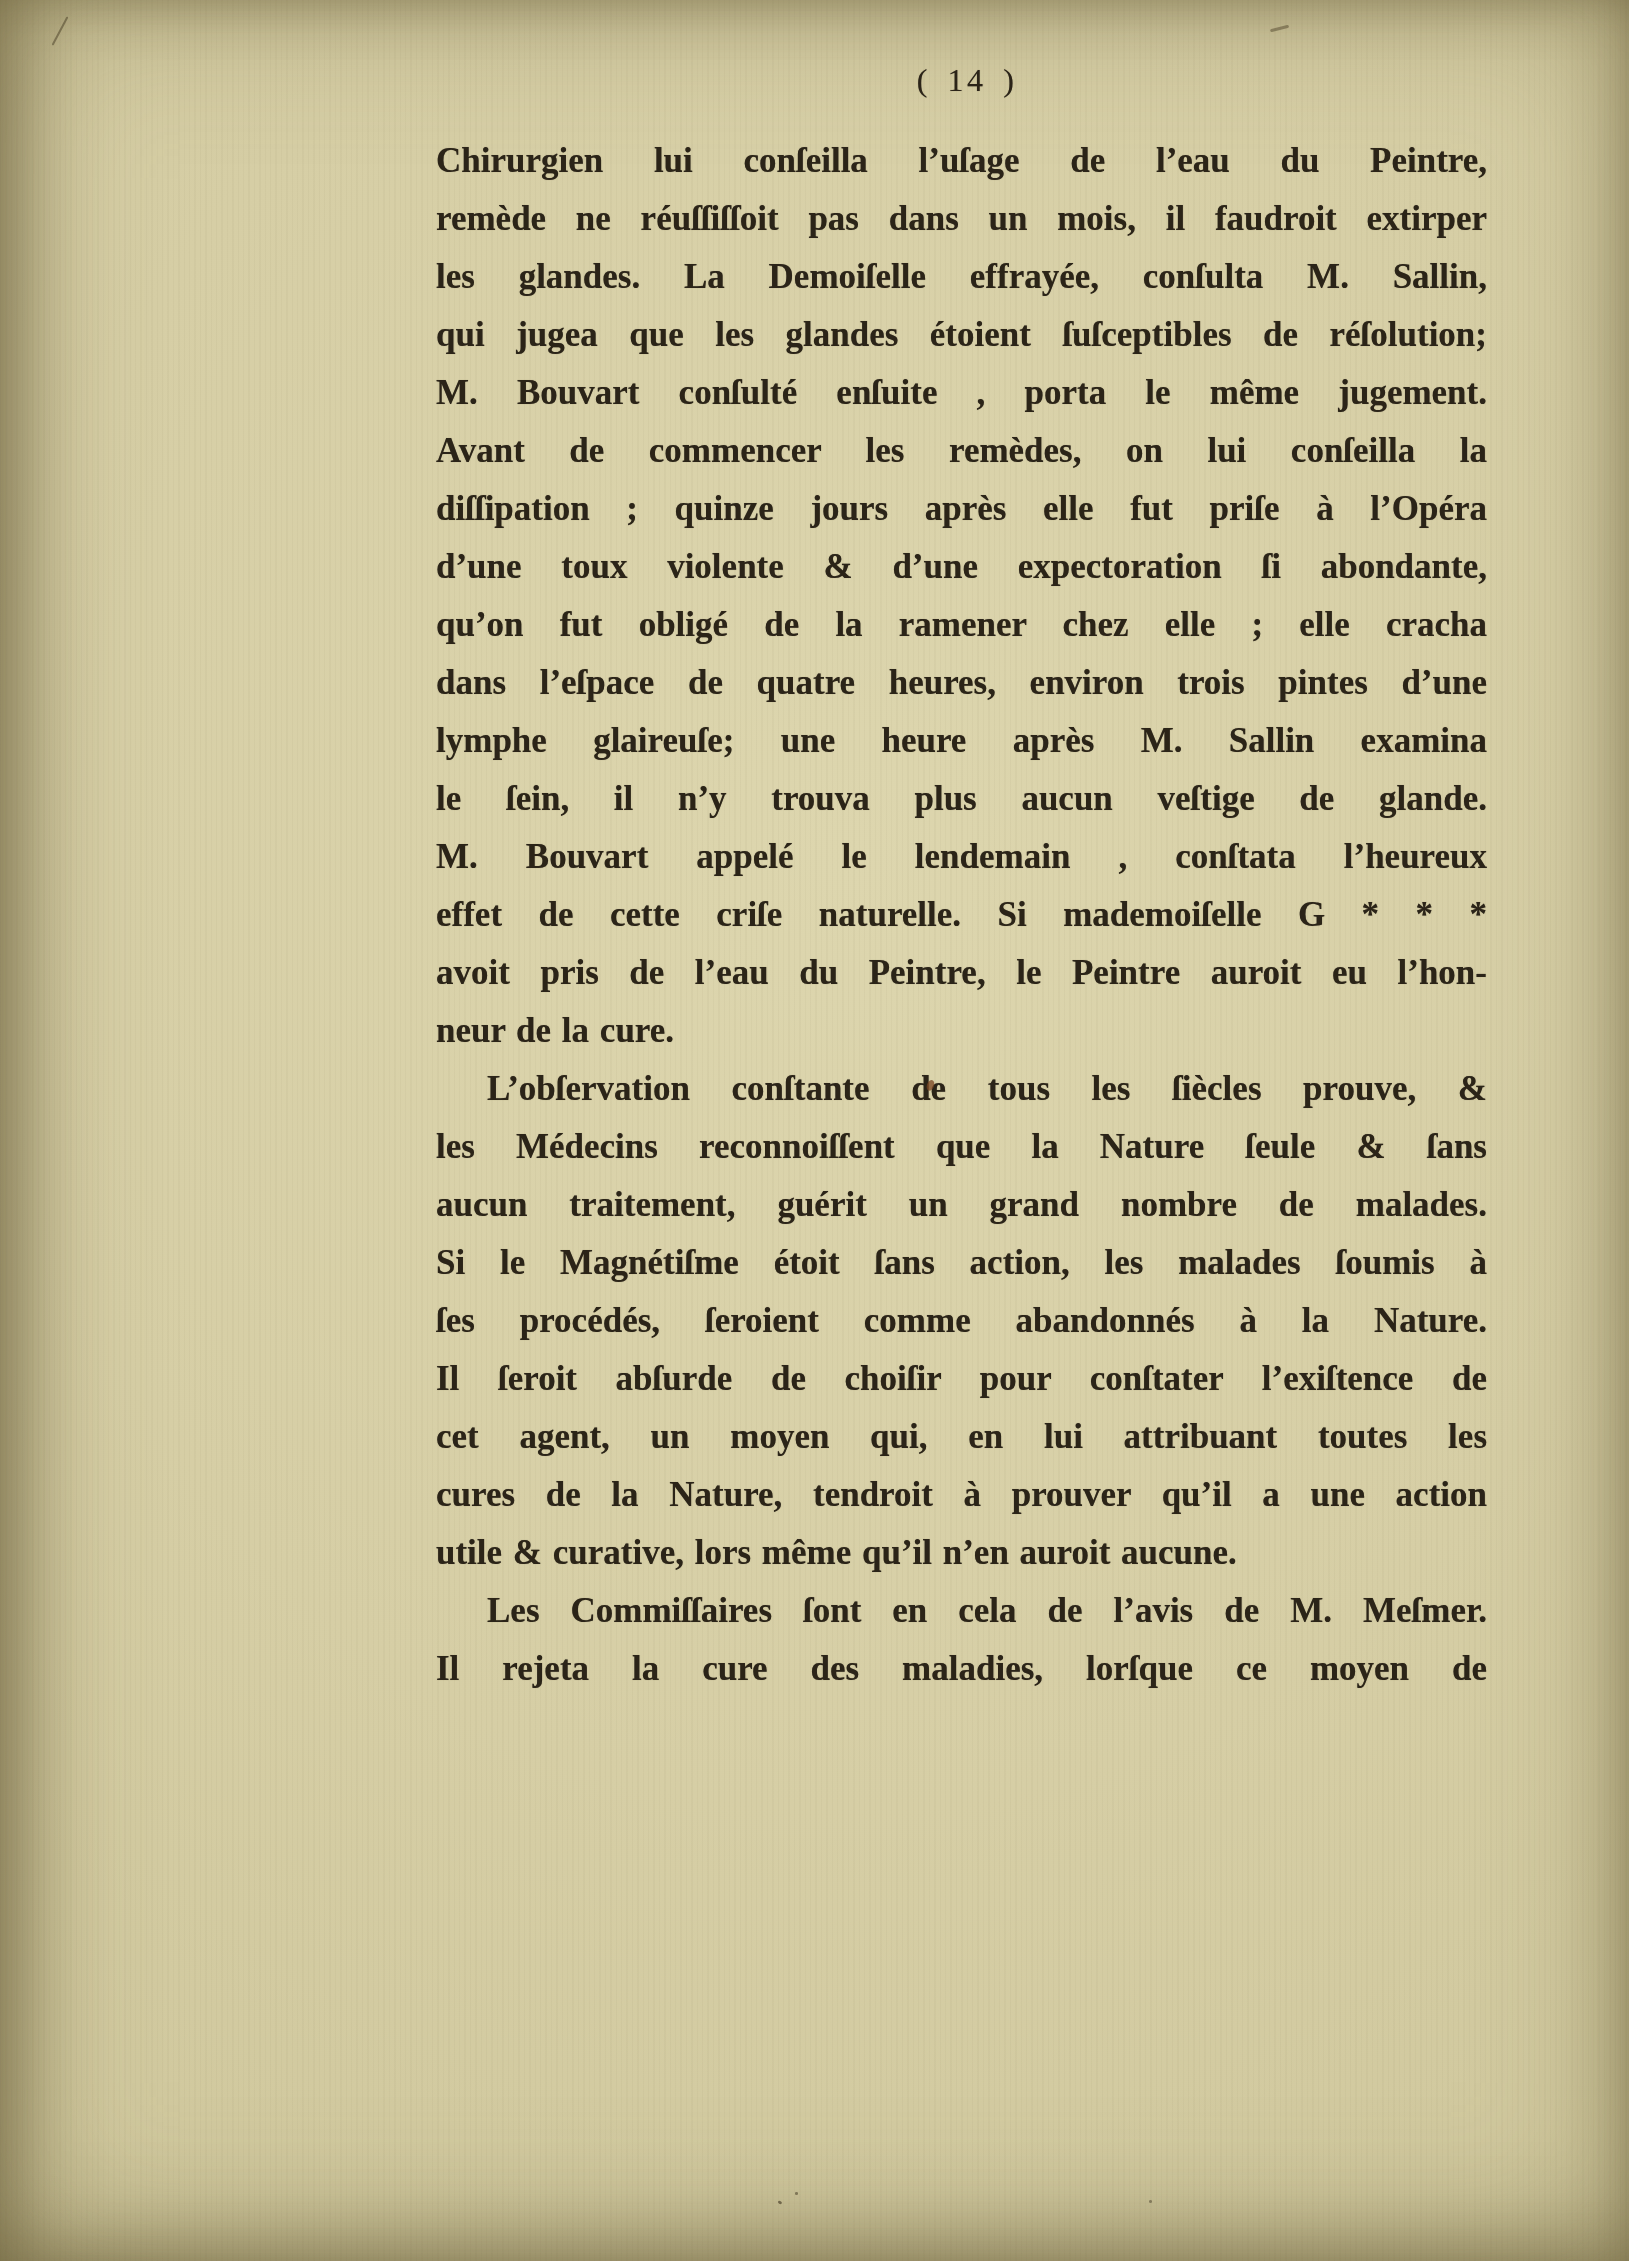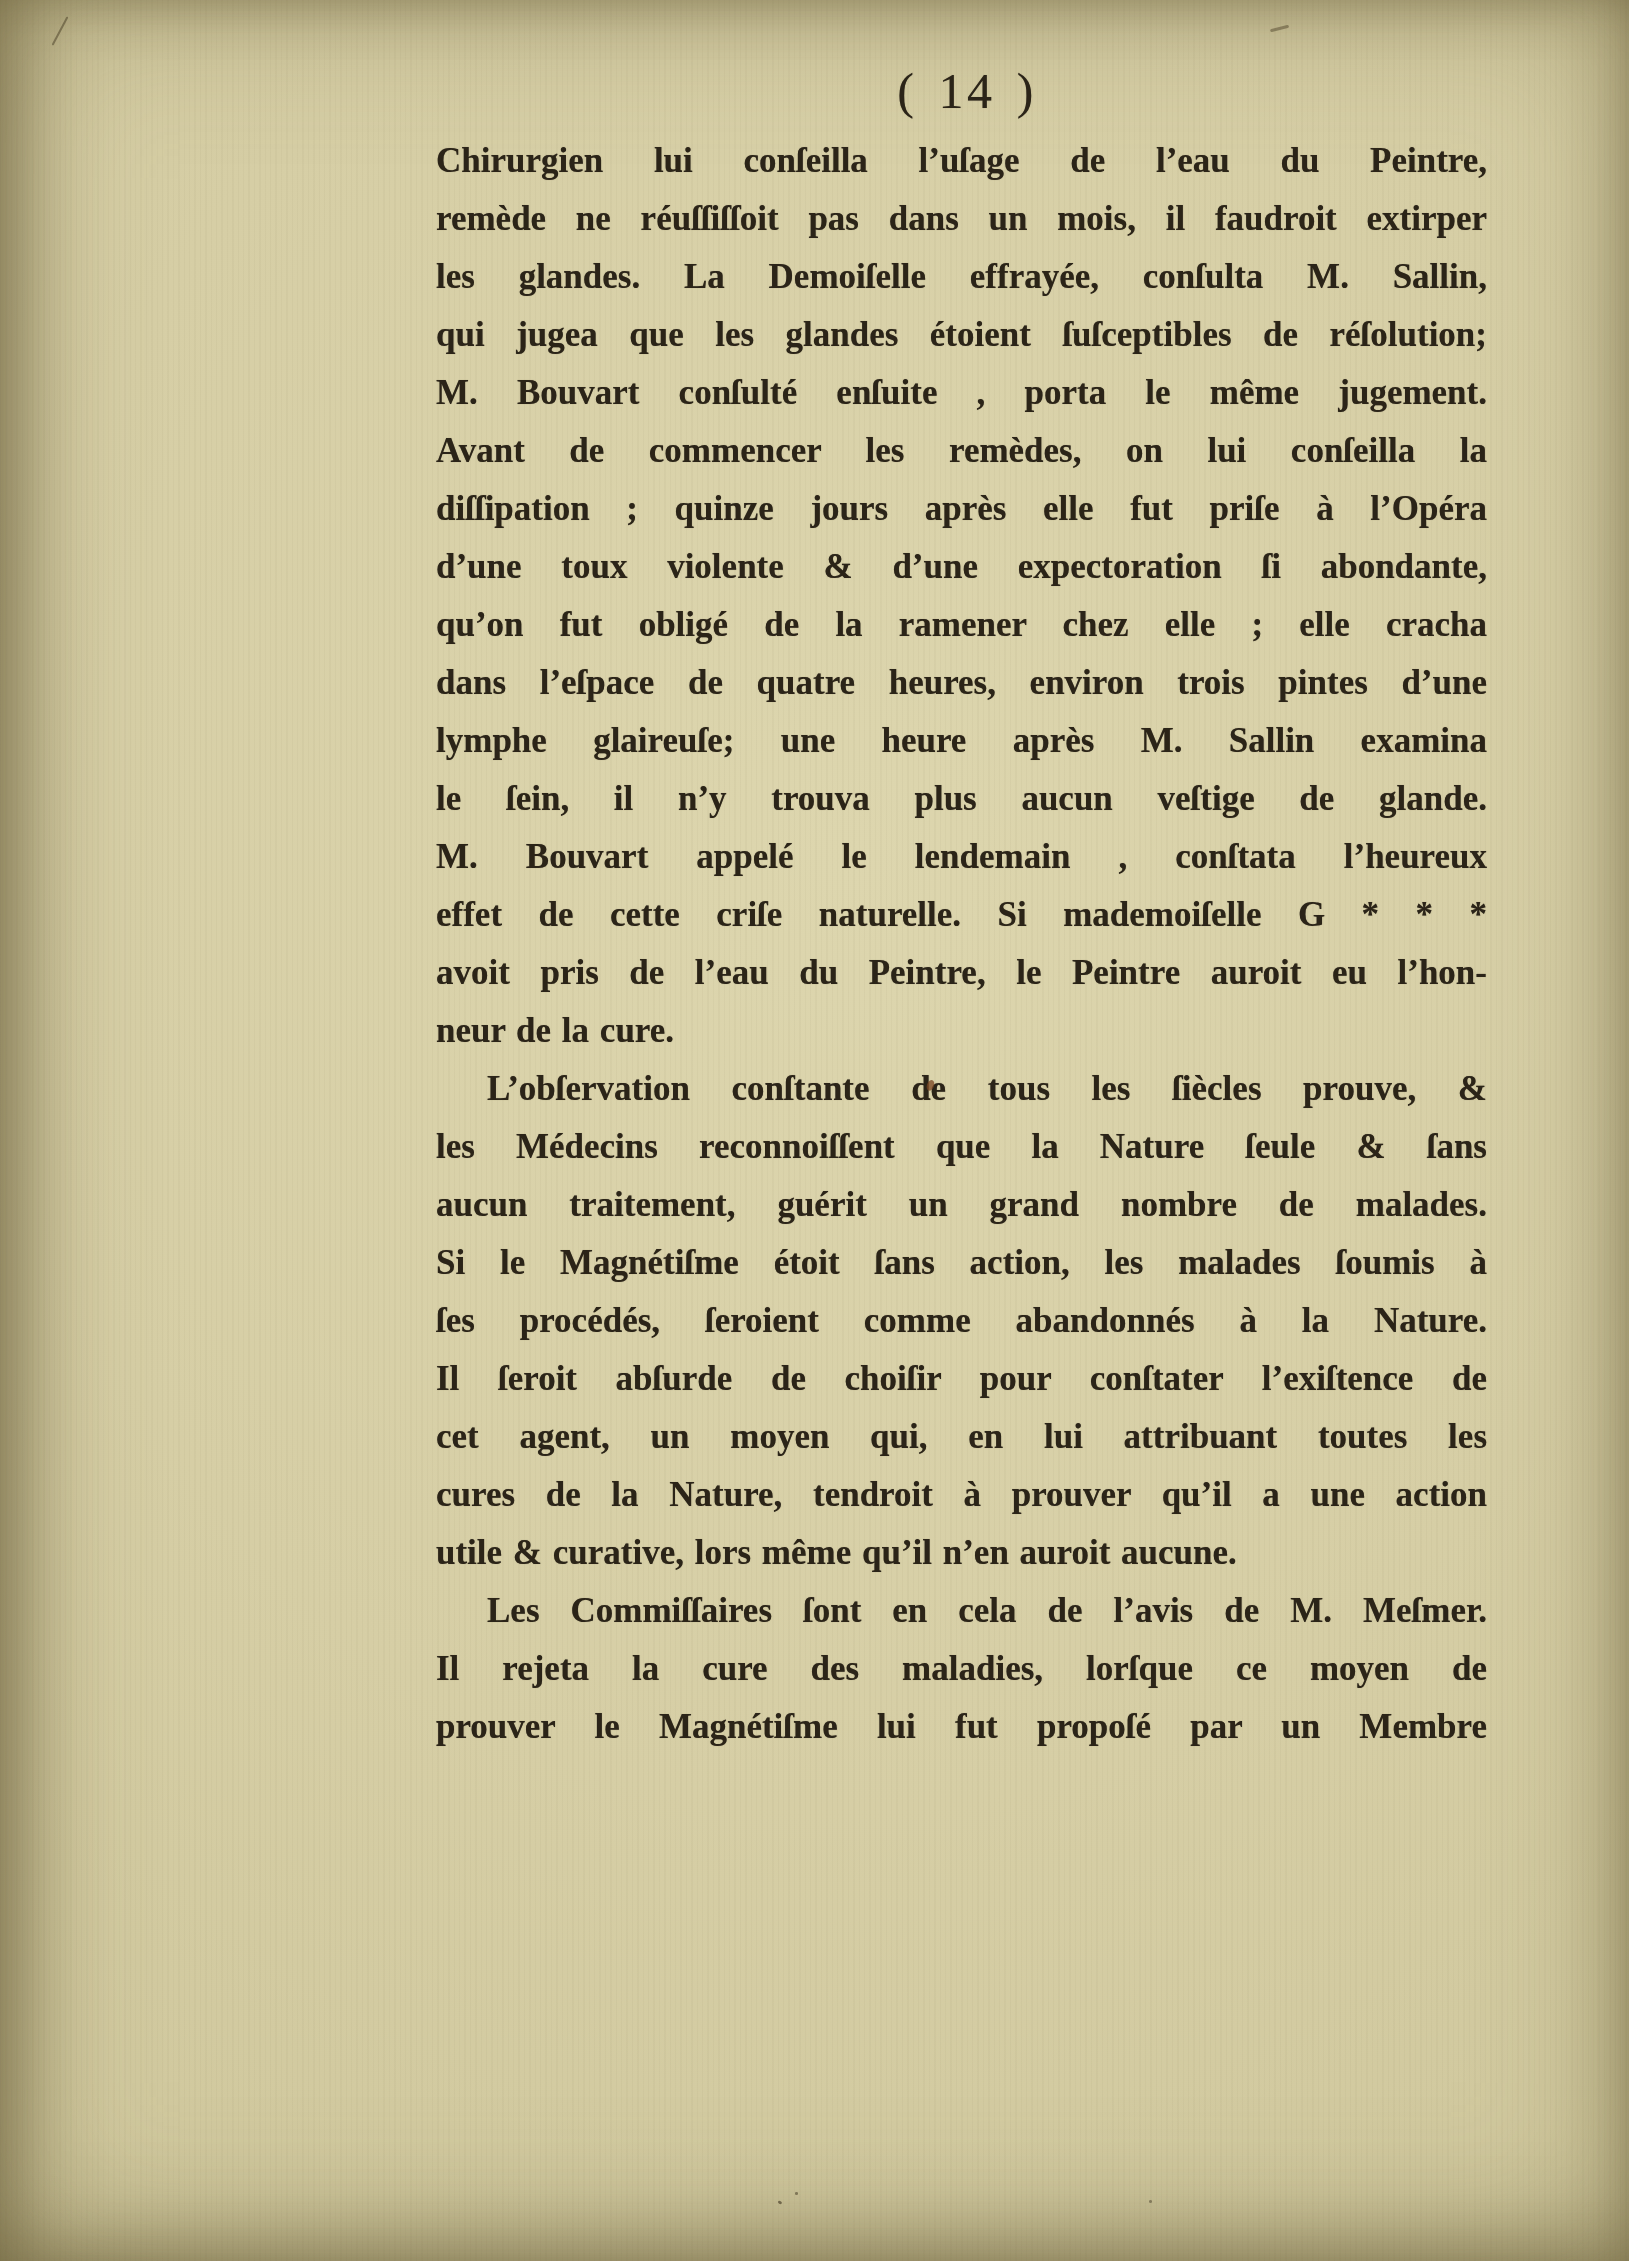--- a/index.html
+++ b/index.html
@@ -25,21 +25,21 @@
       inset 0 -47px 95px -41px rgba(100,90,55,0.50),
       inset 0 27px 61px -34px rgba(100,90,55,0.35);
     font-family: "Liberation Serif", "DejaVu Serif", serif;
     color: #2b2418;
   }
   .page-number {
     position: absolute;
     top: 62px;
     left: 967px;
     transform: translateX(-50%);
-    font-size: 50px;
+    font-size: 32px;
     letter-spacing: 3.4px;
     word-spacing: 5.4px;
     white-space: nowrap;
     text-shadow: 0 0 0.7px rgba(43,36,24,0.5);
   }
   .body-text {
     position: absolute;
     top: 132px;
     left: 436px;
     width: 1051px;
@@ -119,21 +119,20 @@
       <div class="line">les Médecins reconnoiſſent que la Nature ſeule &amp; ſans</div>
       <div class="line">aucun traitement, guérit un grand nombre de malades.</div>
       <div class="line">Si le Magnétiſme étoit ſans action, les malades ſoumis à</div>
       <div class="line">ſes procédés, ſeroient comme abandonnés à la Nature.</div>
       <div class="line">Il ſeroit abſurde de choiſir pour conſtater l’exiſtence de</div>
       <div class="line">cet agent, un moyen qui, en lui attribuant toutes les</div>
       <div class="line">cures de la Nature, tendroit à prouver qu’il a une action</div>
       <div class="line short">utile &amp; curative, lors même qu’il n’en auroit aucune.</div>
       <div class="line indent">Les Commiſſaires ſont en cela de l’avis de M. Meſmer.</div>
       <div class="line">Il rejeta la cure des maladies, lorſque ce moyen de</div>
-      <div class="line">prouver le Magnétiſme lui fut propoſé par un Membre</div>
     </div>
 
   <div class="blemish scratch-top-left"></div>
   <div class="blemish tick-top-right"></div>
   <div class="blemish fleck-brown"></div>
   <div class="blemish speck-1"></div>
   <div class="blemish speck-2"></div>
   <div class="blemish speck-3"></div>
 
 </div>

